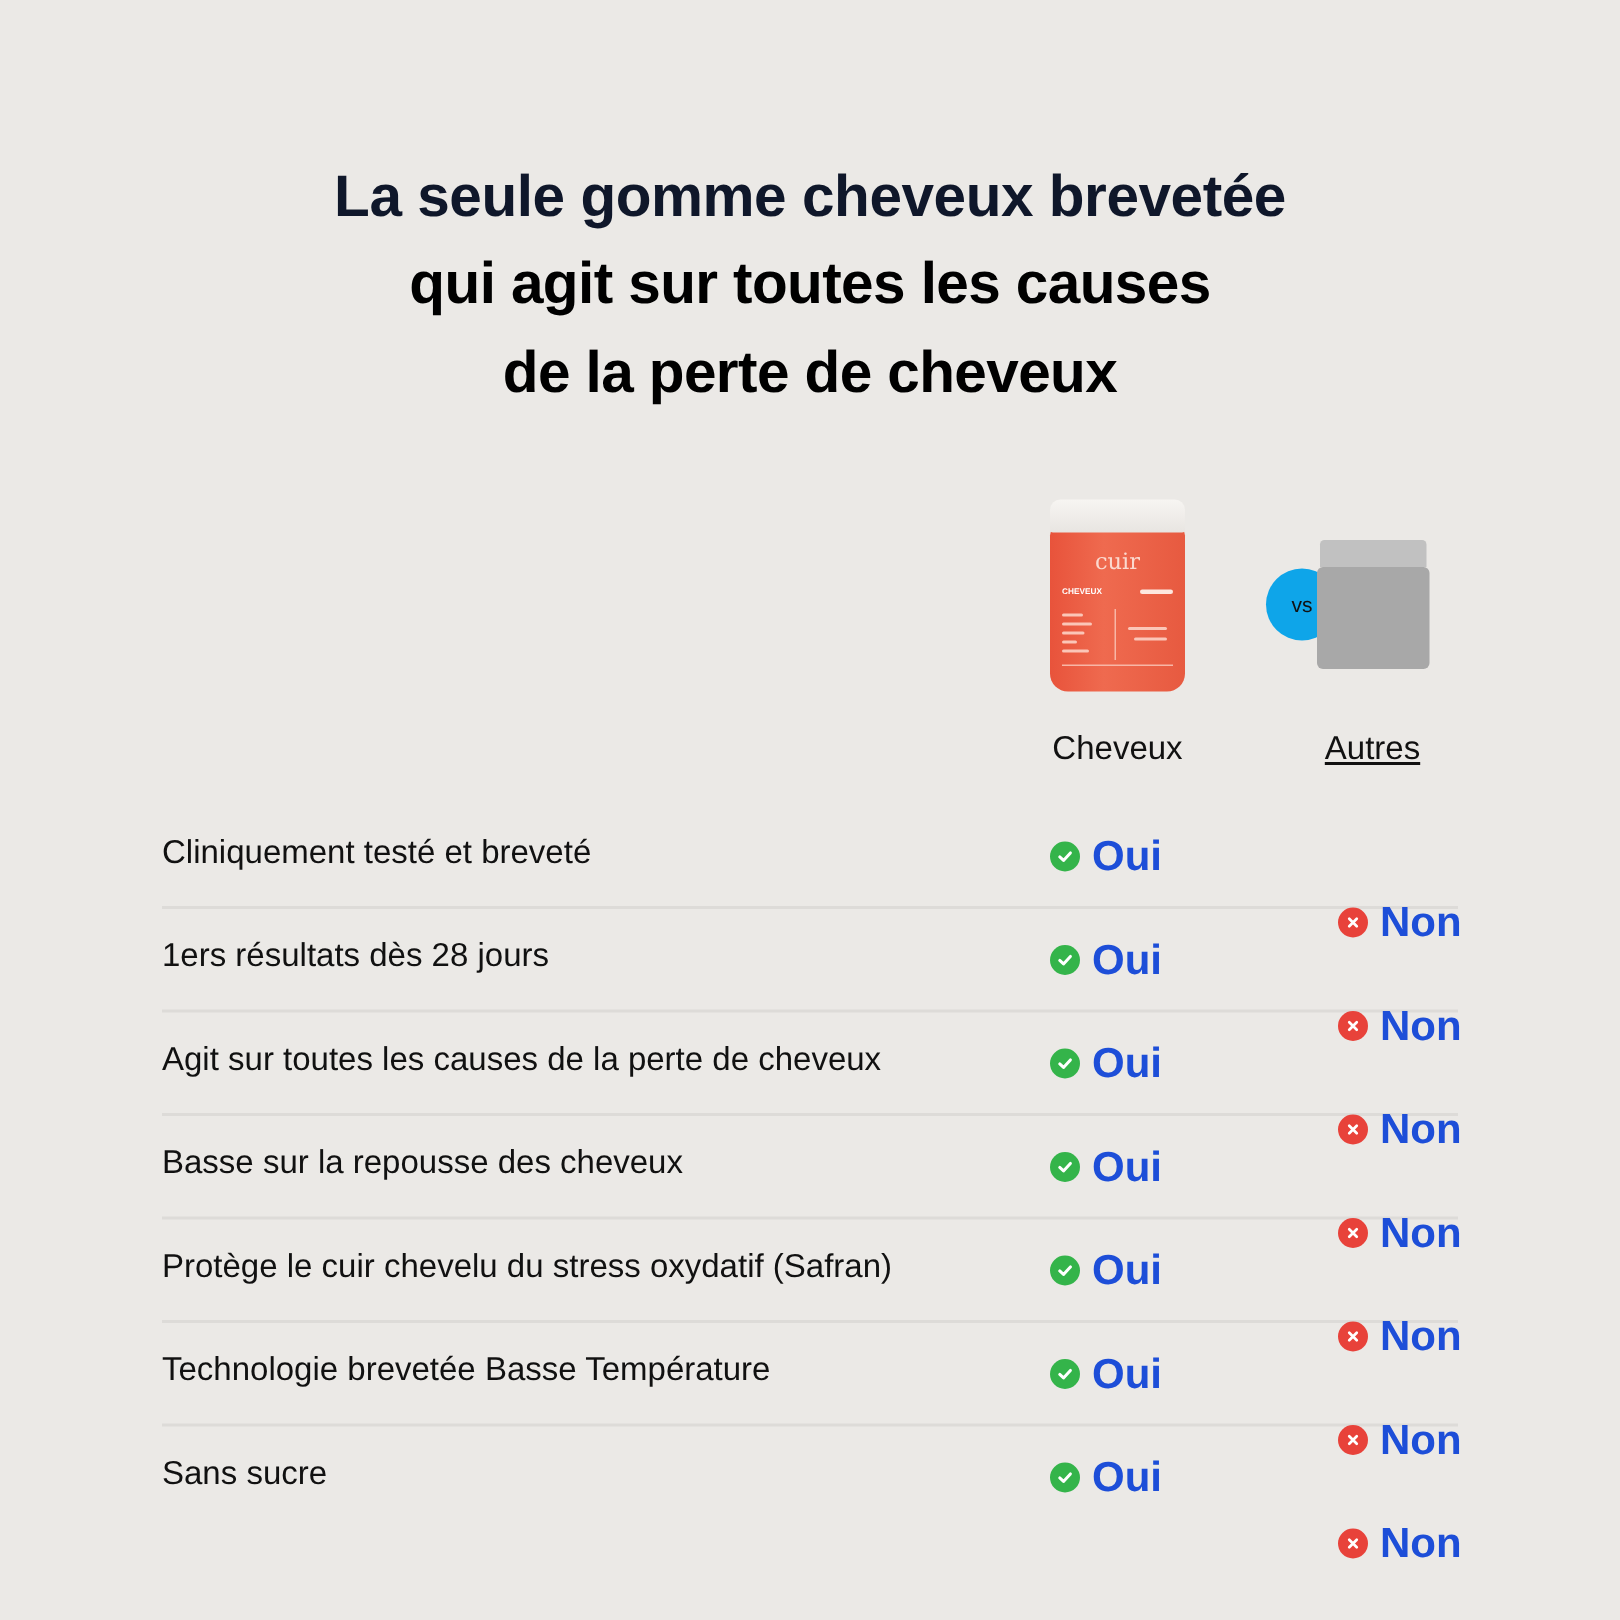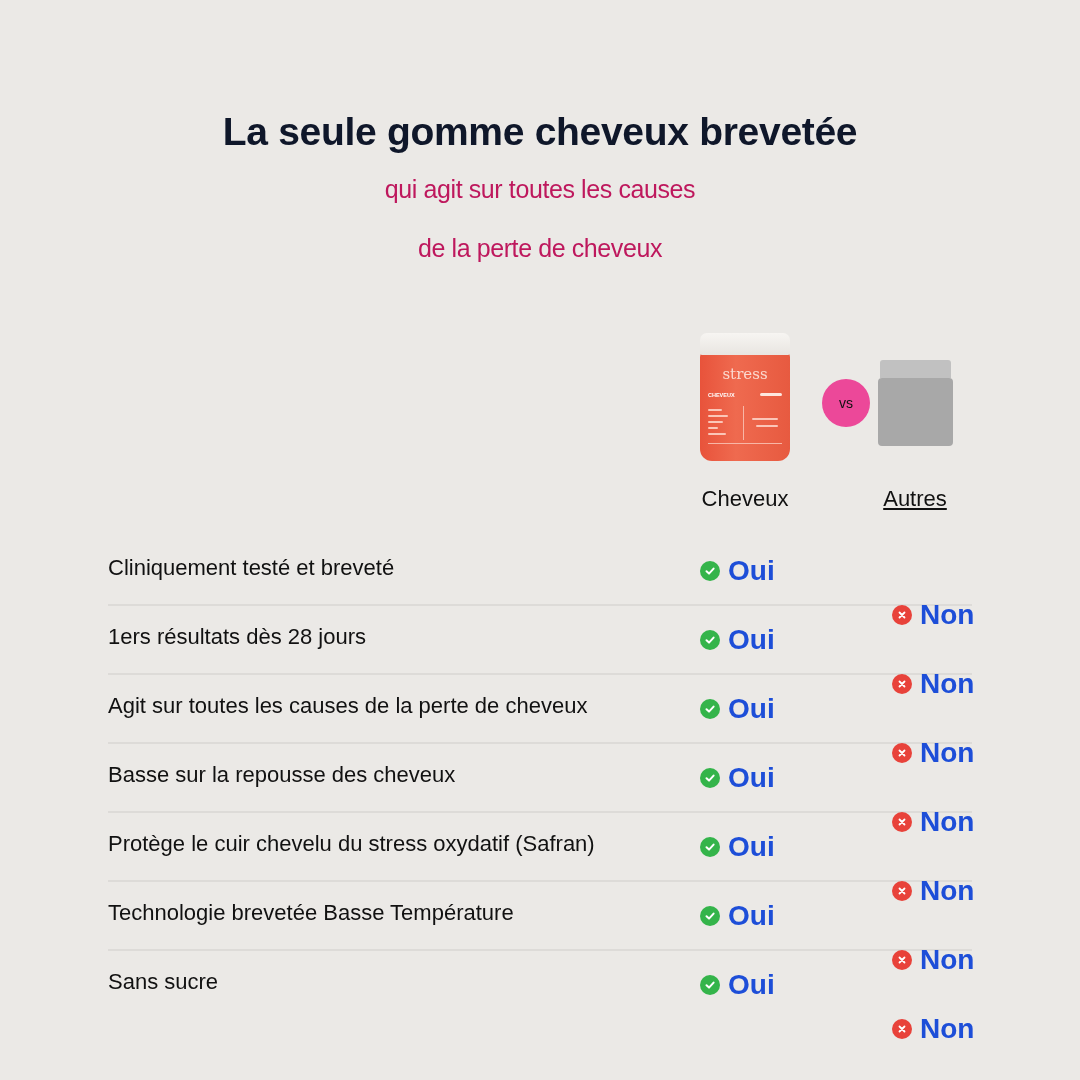--- a/index.html
+++ b/index.html
@@ -12,22 +12,22 @@
   }
   .headline {
     position: absolute; left: 0; right: 0; top: 104px;
     text-align: center;
   }
   .headline .l1 {
     font-size: 39px; font-weight: 700; line-height: 56px; letter-spacing: -0.3px;
     color: #0f172a;
   }
   .headline .l2, .headline .l3 {
-    font-size: 25px; font-weight: 400; line-height: 59px; letter-spacing: -0.4px;
-    color: #be185d;
+    font-size: 39px; font-weight: 700; line-height: 59px; letter-spacing: -0.4px;
+    color: #000000;
   }
   
   .jar { position: absolute; left: 700px; top: 333px; width: 90px; height: 128px; }
   .jar .cap {
     position: absolute; left: 0; top: 0; width: 90px; height: 22px;
     background: linear-gradient(#f7f5f2, #e8e5e1);
     border-radius: 7px 7px 2px 2px;
   }
   .jar .body {
     position: absolute; left: 0; top: 18px; width: 90px; height: 110px;
@@ -44,22 +44,22 @@
   .jar .pill {
     position: absolute; left: 60px; top: 42px; width: 22px; height: 3px; background: #fde7df; border-radius: 2px;
   }
   .jar .vline { position: absolute; left: 43px; top: 55px; width: 1px; height: 34px; background: #f8b6a6; }
   .jar .hline { position: absolute; left: 8px; top: 92px; width: 74px; height: 1px; background: #f8b6a6; }
   .jar .lines span {
     position: absolute; height: 2px; background: #fbc6b8; border-radius: 1px;
   }
   
   .vs {
-    position: absolute; left: 822px; top: 379px; width: 48px; height: 48px;
-    border-radius: 50%; background: #ec4899;
+    position: absolute; left: 844px; top: 379px; width: 48px; height: 48px;
+    border-radius: 50%; background: #0ea5e9;
     display: flex; align-items: center; justify-content: center;
     font-size: 14px; color: #111;
   }
   
   .other .lid {
     position: absolute; left: 880px; top: 360px; width: 71px; height: 18px;
     background: #c1c1c1; border-radius: 3px 3px 0 0;
   }
   .other .box {
     position: absolute; left: 878px; top: 378px; width: 75px; height: 68px;
@@ -93,21 +93,21 @@
 <body>
 
 <div class="headline">
   <div class="l1">La seule gomme cheveux brevetée</div>
   <div class="l2">qui agit sur toutes les causes</div>
   <div class="l3">de la perte de cheveux</div>
 </div>
 
 <div class="jar">
   <div class="body">
-    <div class="brand">stress</div>
+    <div class="brand">cuir</div>
     <div class="prod">CHEVEUX</div>
     <div class="pill"></div>
     <div class="vline"></div>
     <div class="hline"></div>
     <div class="lines">
       <span style="left:8px;top:58px;width:14px"></span>
       <span style="left:8px;top:64px;width:20px"></span>
       <span style="left:8px;top:70px;width:15px"></span>
       <span style="left:8px;top:76px;width:10px"></span>
       <span style="left:8px;top:82px;width:18px"></span>

